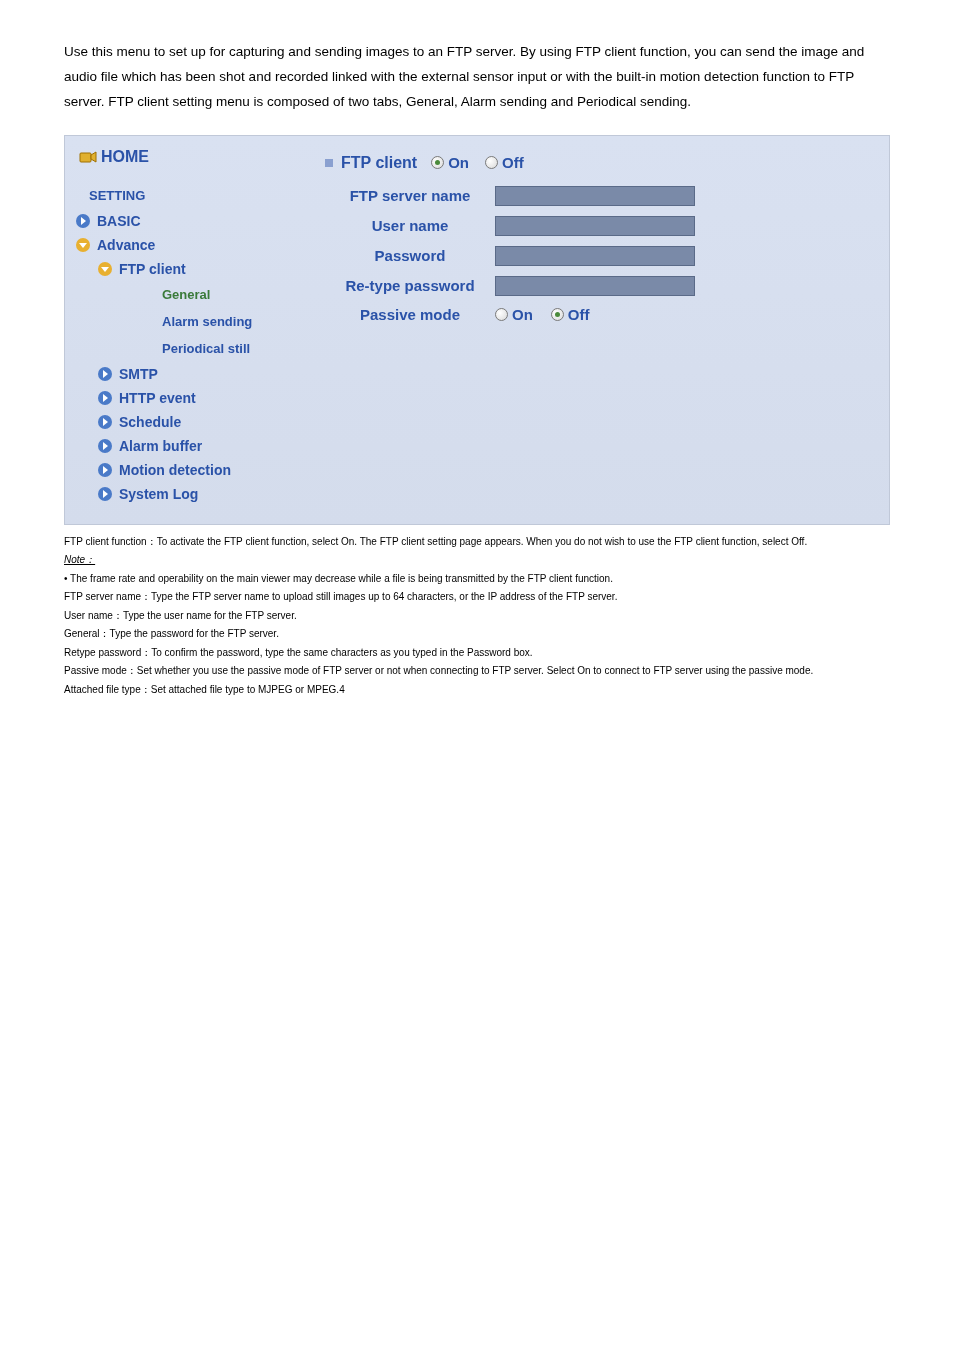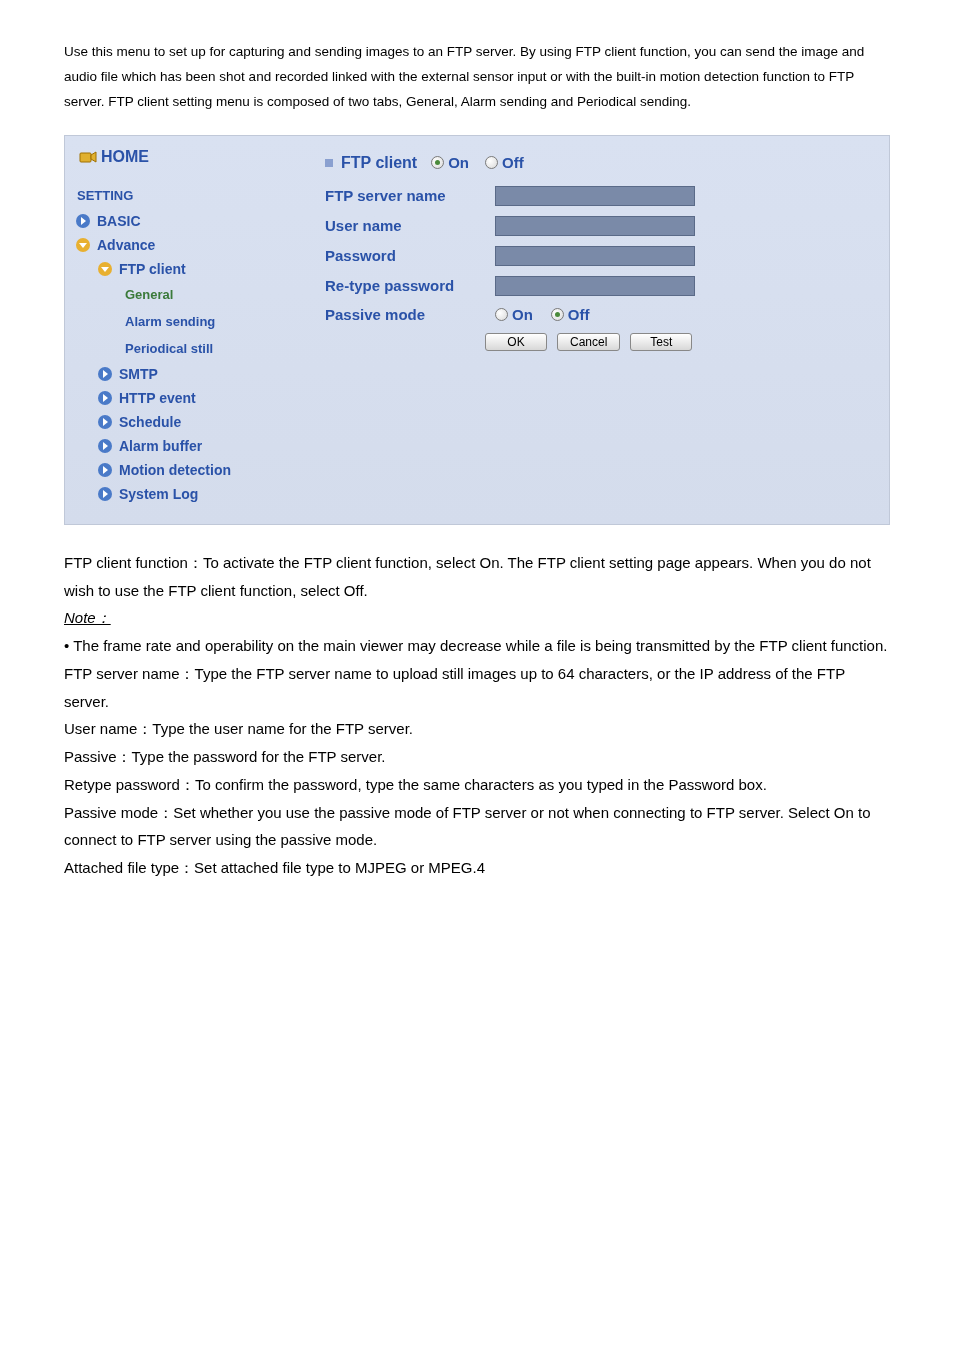--- a/index.html
+++ b/index.html
@@ -36,55 +36,56 @@
     }
     .home-link .camera-icon {
       width: 18px;
       height: 14px;
       margin-right: 4px;
     }
     .section-heading {
       color: #2a52a8;
       font-weight: bold;
       font-size: 13px;
-      margin: 8px 0 6px 2px;
+      margin: 8px 0 6px 14px;
     }
     .nav-item {
       display: flex;
       align-items: center;
       padding: 4px 0 4px 0;
       color: #2a52a8;
       font-weight: bold;
       font-size: 14px;
       cursor: pointer;
     }
     .nav-item .bullet {
       width: 16px;
       height: 16px;
       margin-right: 6px;
       flex-shrink: 0;
     }
     .nav-item.indent1 { margin-left: 22px; }
     .nav-item.indent2 { margin-left: 50px; font-size: 13px; }
-    .nav-item.indent2 .label-only { padding: 2px 0; }
+    .nav-item.indent2 .label-only { padding: 2px 0; margin-left: 37px; }
     .nav-item.sub-active { color: #3a7a3a; }
     .content {
       flex: 1;
       padding: 18px 20px;
     }
     .field-row {
       display: flex;
       align-items: center;
       margin-bottom: 10px;
     }
     .field-label {
       color: #2a52a8;
       font-weight: bold;
       font-size: 15px;
       width: 170px;
+      text-align: center;
     }
     .title-row {
       display: flex;
       align-items: center;
       gap: 8px;
       margin-bottom: 14px;
     }
     .title-row .sq {
       display:inline-block;
       width:8px;height:8px;
@@ -141,24 +142,24 @@
       min-width: 62px;
       padding: 1px 12px;
       font-size: 12px;
       border: 1px solid #888;
       background: linear-gradient(to bottom, #ffffff, #d8d8d8);
       border-radius: 3px;
       cursor: pointer;
       text-align: center;
     }
     .footer-text {
-      font-size: 15px;
+      font-size: 10px;
       line-height: 1.85;
       color: #000;
-      margin-top: 24px;
+      margin-top: 8px;
     }
     .footer-text .note-label {
       text-decoration: underline;
       font-style: italic;
       margin-right: 10px;
       text-align: right;
     }
   </style>
 </head>
 <body>
@@ -309,31 +310,26 @@
       <span class="field-label">Passive mode</span>
       <span class="radio-group">
         <span class="radio"></span>
         <span>On</span>
       </span>
       <span class="radio-group" style="margin-left:18px;">
         <span class="radio checked"></span>
         <span>Off</span>
       </span>
     </div>
-    <div class="btn-row">
-      <button class="btn">OK</button>
-      <button class="btn">Cancel</button>
-      <button class="btn">Test</button>
-    </div>
   </div>
 </div>
 
 <div class="footer-text">
   <div>FTP client function：To activate the FTP client function, select On. The FTP client setting page appears. When you do not wish to use the FTP client function, select Off.</div>
   <div><span class="note-label">Note：</span></div>
   <div>• The frame rate and operability on the main viewer may decrease while a file is being transmitted by the FTP client function.</div>
   <div>FTP server name：Type the FTP server name to upload still images up to 64 characters, or the IP address of the FTP server.</div>
   <div>User name：Type the user name for the FTP server.</div>
-  <div>Passive：Type the password for the FTP server.</div>
+  <div>General：Type the password for the FTP server.</div>
   <div>Retype password：To confirm the password, type the same characters as you typed in the Password box.</div>
   <div>Passive mode：Set whether you use the passive mode of FTP server or not when connecting to FTP server. Select On to connect to FTP server using the passive mode.</div>
   <div>Attached file type：Set attached file type to MJPEG or MPEG.4</div>
 </div>
 
 </body></html>

